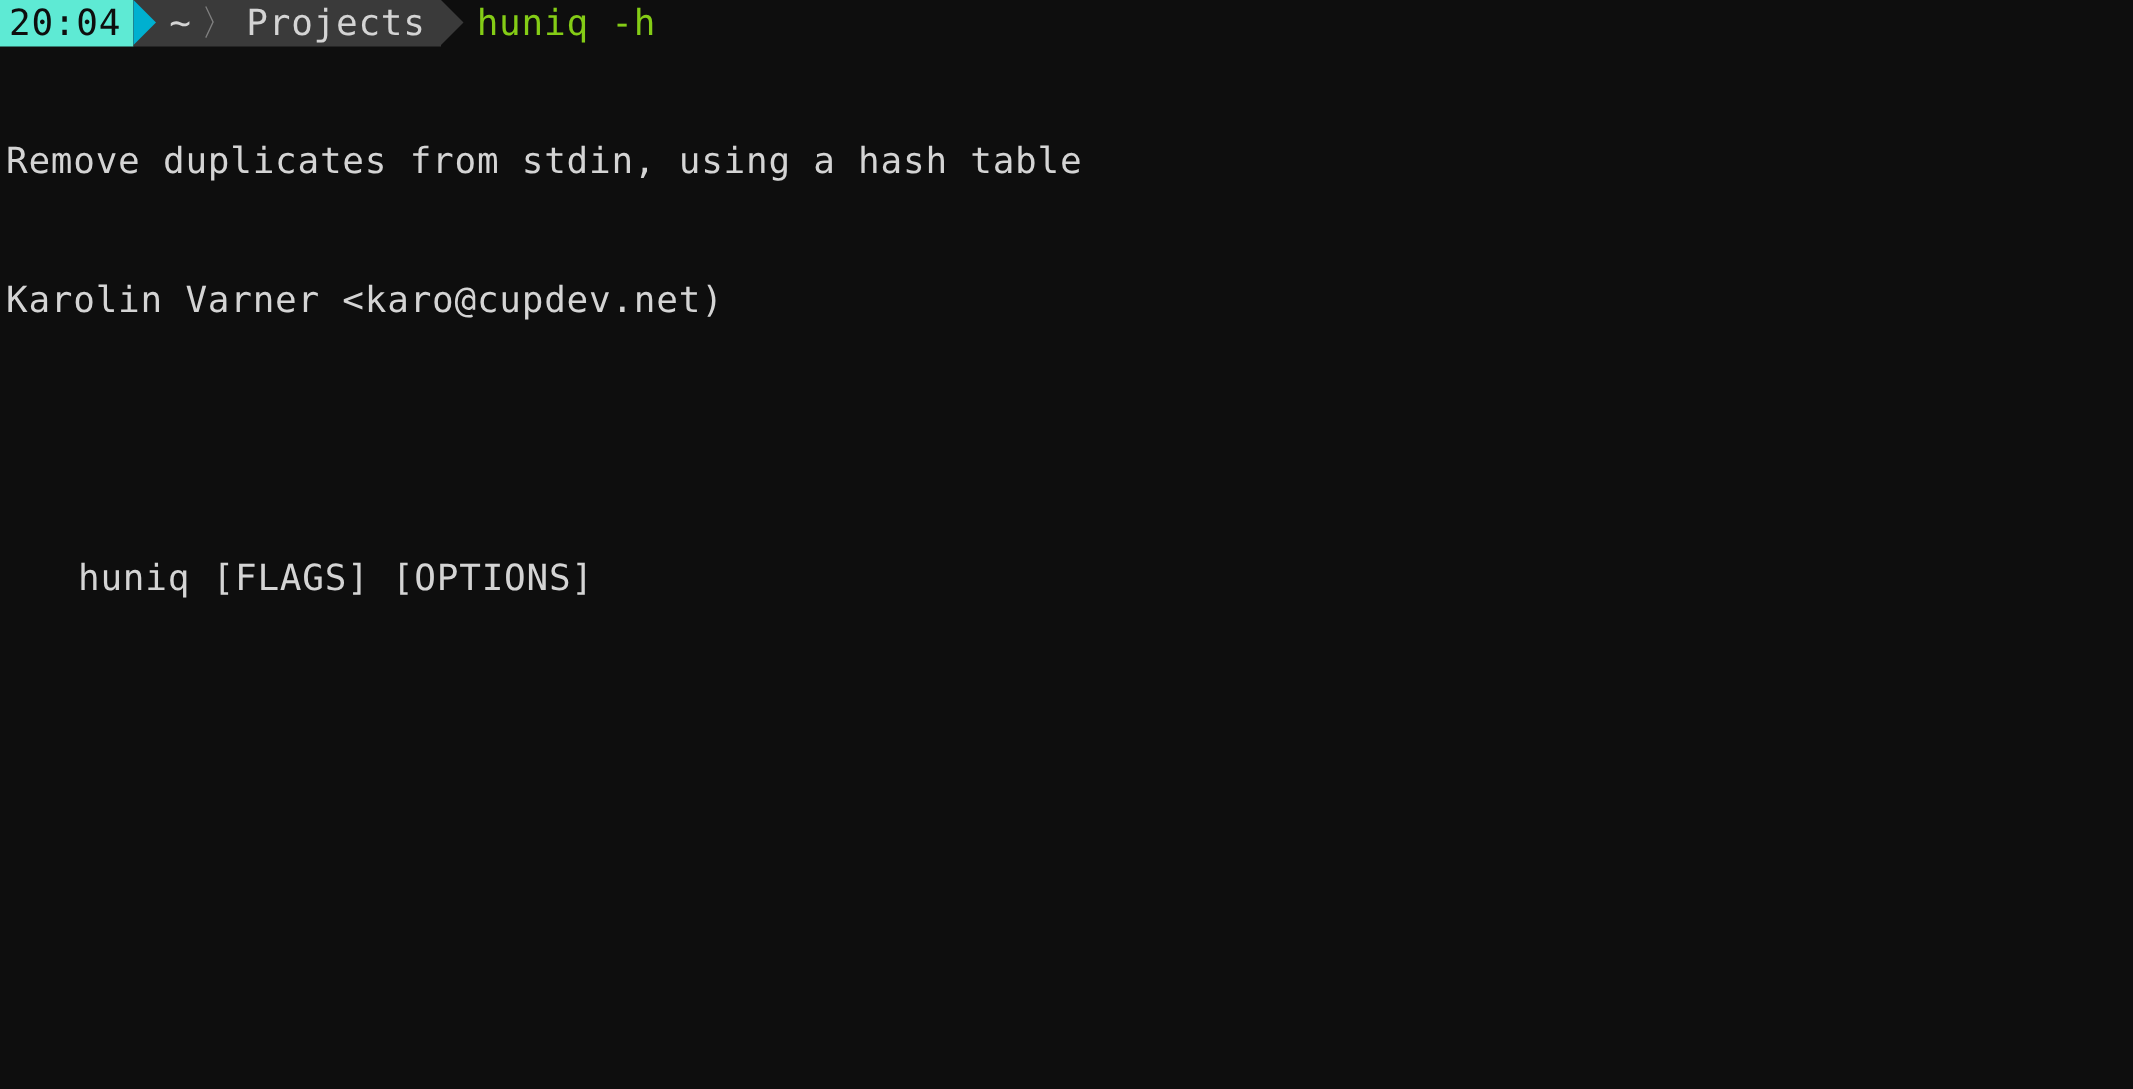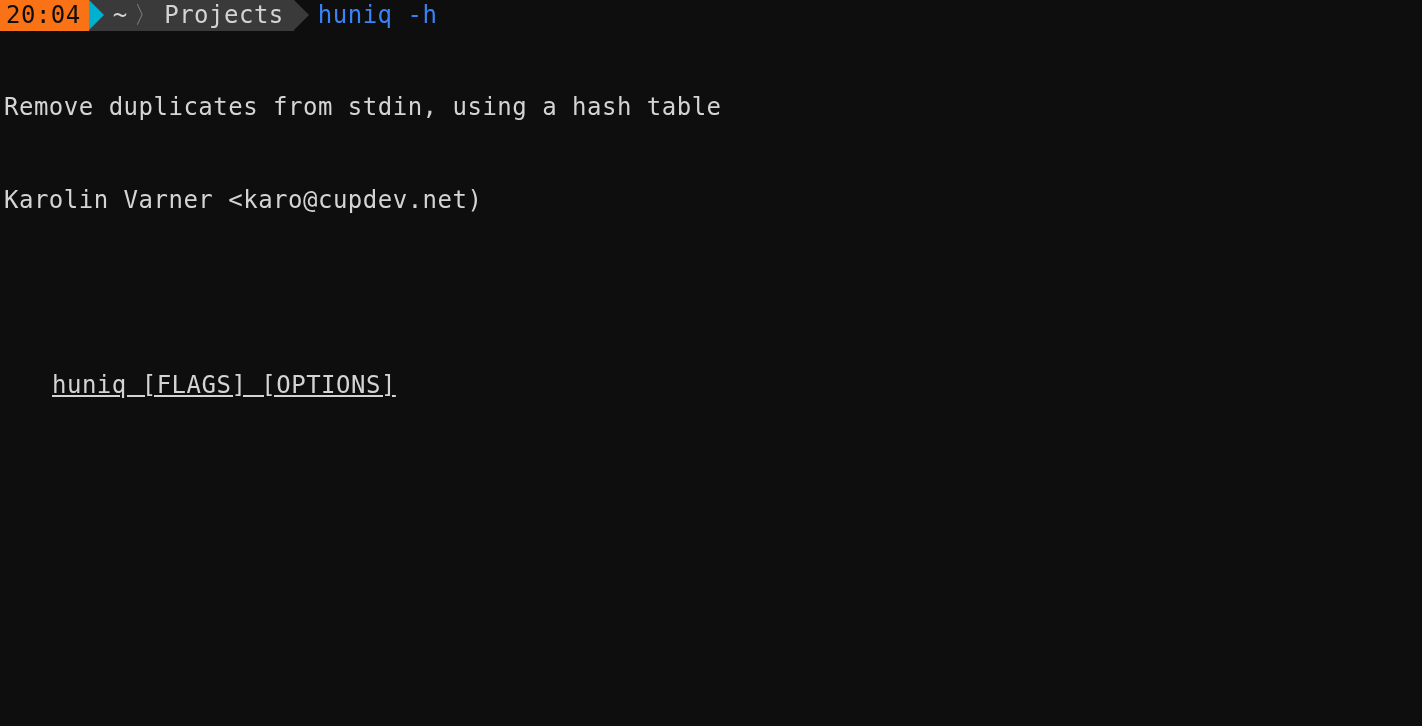--- a/index.html
+++ b/index.html
@@ -19,21 +19,21 @@
       height: 726px;
       overflow: hidden;
     }
     .prompt-line {
       display: flex;
       align-items: stretch;
       height: 31px;
       white-space: pre;
     }
     .seg-time {
-      background: #f97316;
+      background: #5eead4;
       color: #0e0e0e;
       padding: 0 8px 0 6px;
       position: relative;
       display: flex;
       align-items: center;
       font-weight: 500;
     }
     .seg-time::after {
       content: "";
       position: absolute;
@@ -62,32 +62,31 @@
       border-bottom: 15.5px solid transparent;
     }
     .path-sep {
       color: #808080;
       margin: 0 6px;
     }
     .seg-cmd {
       padding: 0 0 0 24px;
       display: flex;
       align-items: center;
-      color: #3b82f6;
+      color: #84cc16;
     }
     .output {
       padding: 0 0 0 4px;
       white-space: pre;
     }
     .output-line {
       min-height: 31px;
     }
     .indent {
       padding-left: 48px;
-      text-decoration: underline;
     }
     .blank {
       height: 31px;
     }
   </style>
 </head>
 <body>
 
 <div class="prompt-line">
   <div class="seg-time"><span>20:04</span></div>

